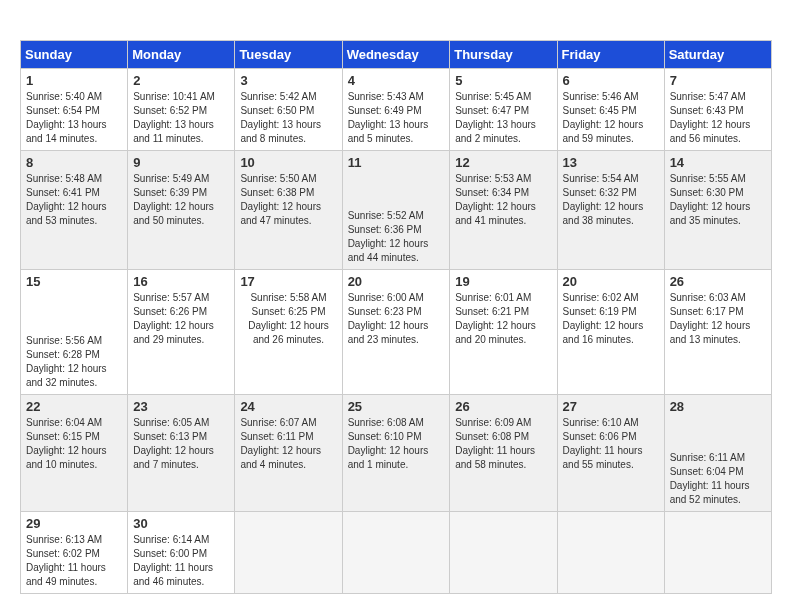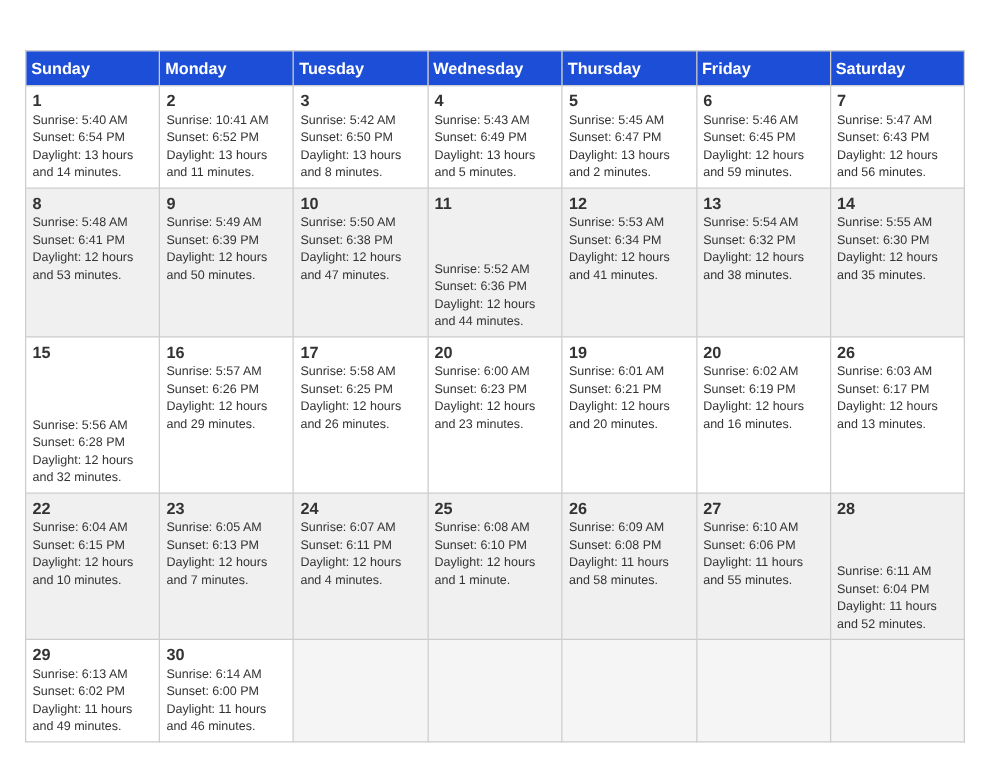--- a/index.html
+++ b/index.html
@@ -214,21 +214,21 @@
         </td>
         <td>
           <span class="day-number">16</span>
           <div class="day-info" style="white-space: pre-line;">Sunrise: 5:57 AM
 Sunset: 6:26 PM
 Daylight: 12 hours
 and 29 minutes.</div>
         </td>
         <td>
           <span class="day-number">17</span>
-          <div class="day-info" style="white-space: pre-line;">Sunrise: 5:58 AM
+          <div class="day-info" style="white-space: pre-line; text-align: center;">Sunrise: 5:58 AM
 Sunset: 6:25 PM
 Daylight: 12 hours
 and 26 minutes.</div>
         </td>
         <td>
           <span class="day-number">20</span>
           <div class="day-info" style="white-space: pre-line;">Sunrise: 6:00 AM
 Sunset: 6:23 PM
 Daylight: 12 hours
 and 23 minutes.</div>

